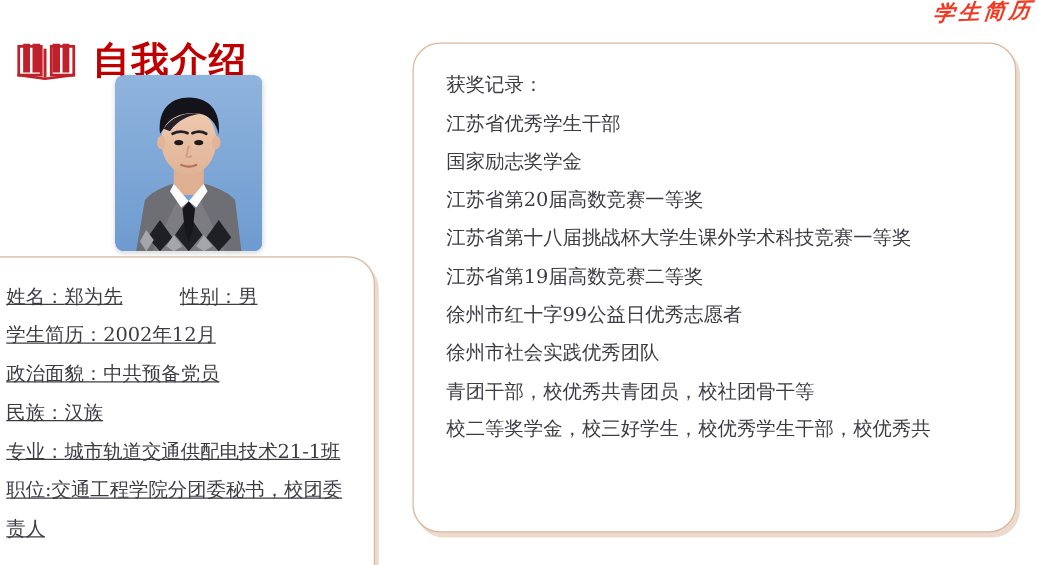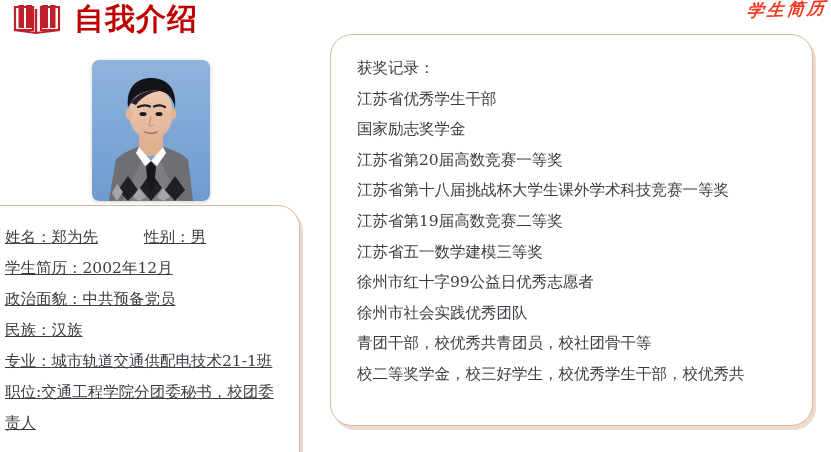--- a/index.html
+++ b/index.html
@@ -5,21 +5,21 @@
   html,body{margin:0;padding:0;}
   body{
     width:831px;height:452px;
     background:#ffffff;
     font-family:"DejaVu Sans","Liberation Sans",sans-serif;
     overflow:hidden;position:relative;
   }
   .slide{position:absolute;inset:0;background:#ffffff;}
 
   
-  .header{position:absolute;left:12px;top:2px;display:flex;align-items:center;gap:12px;}
+  .header{position:absolute;left:12px;top:32px;display:flex;align-items:center;gap:12px;}
   .book-icon{width:50px;height:34px;display:block;}
   .page-title{
     font-family:"DejaVu Sans","Liberation Sans",sans-serif;
     font-weight:bold;font-size:30px;color:#c00000;
     letter-spacing:1px;line-height:34px;white-space:nowrap;
   }
 
   
   .signature{
     position:absolute;right:4px;top:-2px;
@@ -181,21 +181,20 @@
   </div>
 
   <div class="card card-right">
     <div class="card-body award-list">
       <div class="award-line">获奖记录：</div>
       <div class="award-line">江苏省优秀学生干部</div>
       <div class="award-line">国家励志奖学金</div>
       <div class="award-line">江苏省第20届高数竞赛一等奖</div>
       <div class="award-line">江苏省第十八届挑战杯大学生课外学术科技竞赛一等奖</div>
       <div class="award-line">江苏省第19届高数竞赛二等奖</div>
-      <div class="award-line">江苏省五一数学建模三等奖</div>
       <div class="award-line">徐州市红十字99公益日优秀志愿者</div>
       <div class="award-line">徐州市社会实践优秀团队</div>
       <div class="award-line">青团干部，校优秀共青团员，校社团骨干等</div>
       <div class="award-line">校二等奖学金，校三好学生，校优秀学生干部，校优秀共</div>
     </div>
   </div>
 
   <div class="bottom-strip"></div>
 </div>
 

